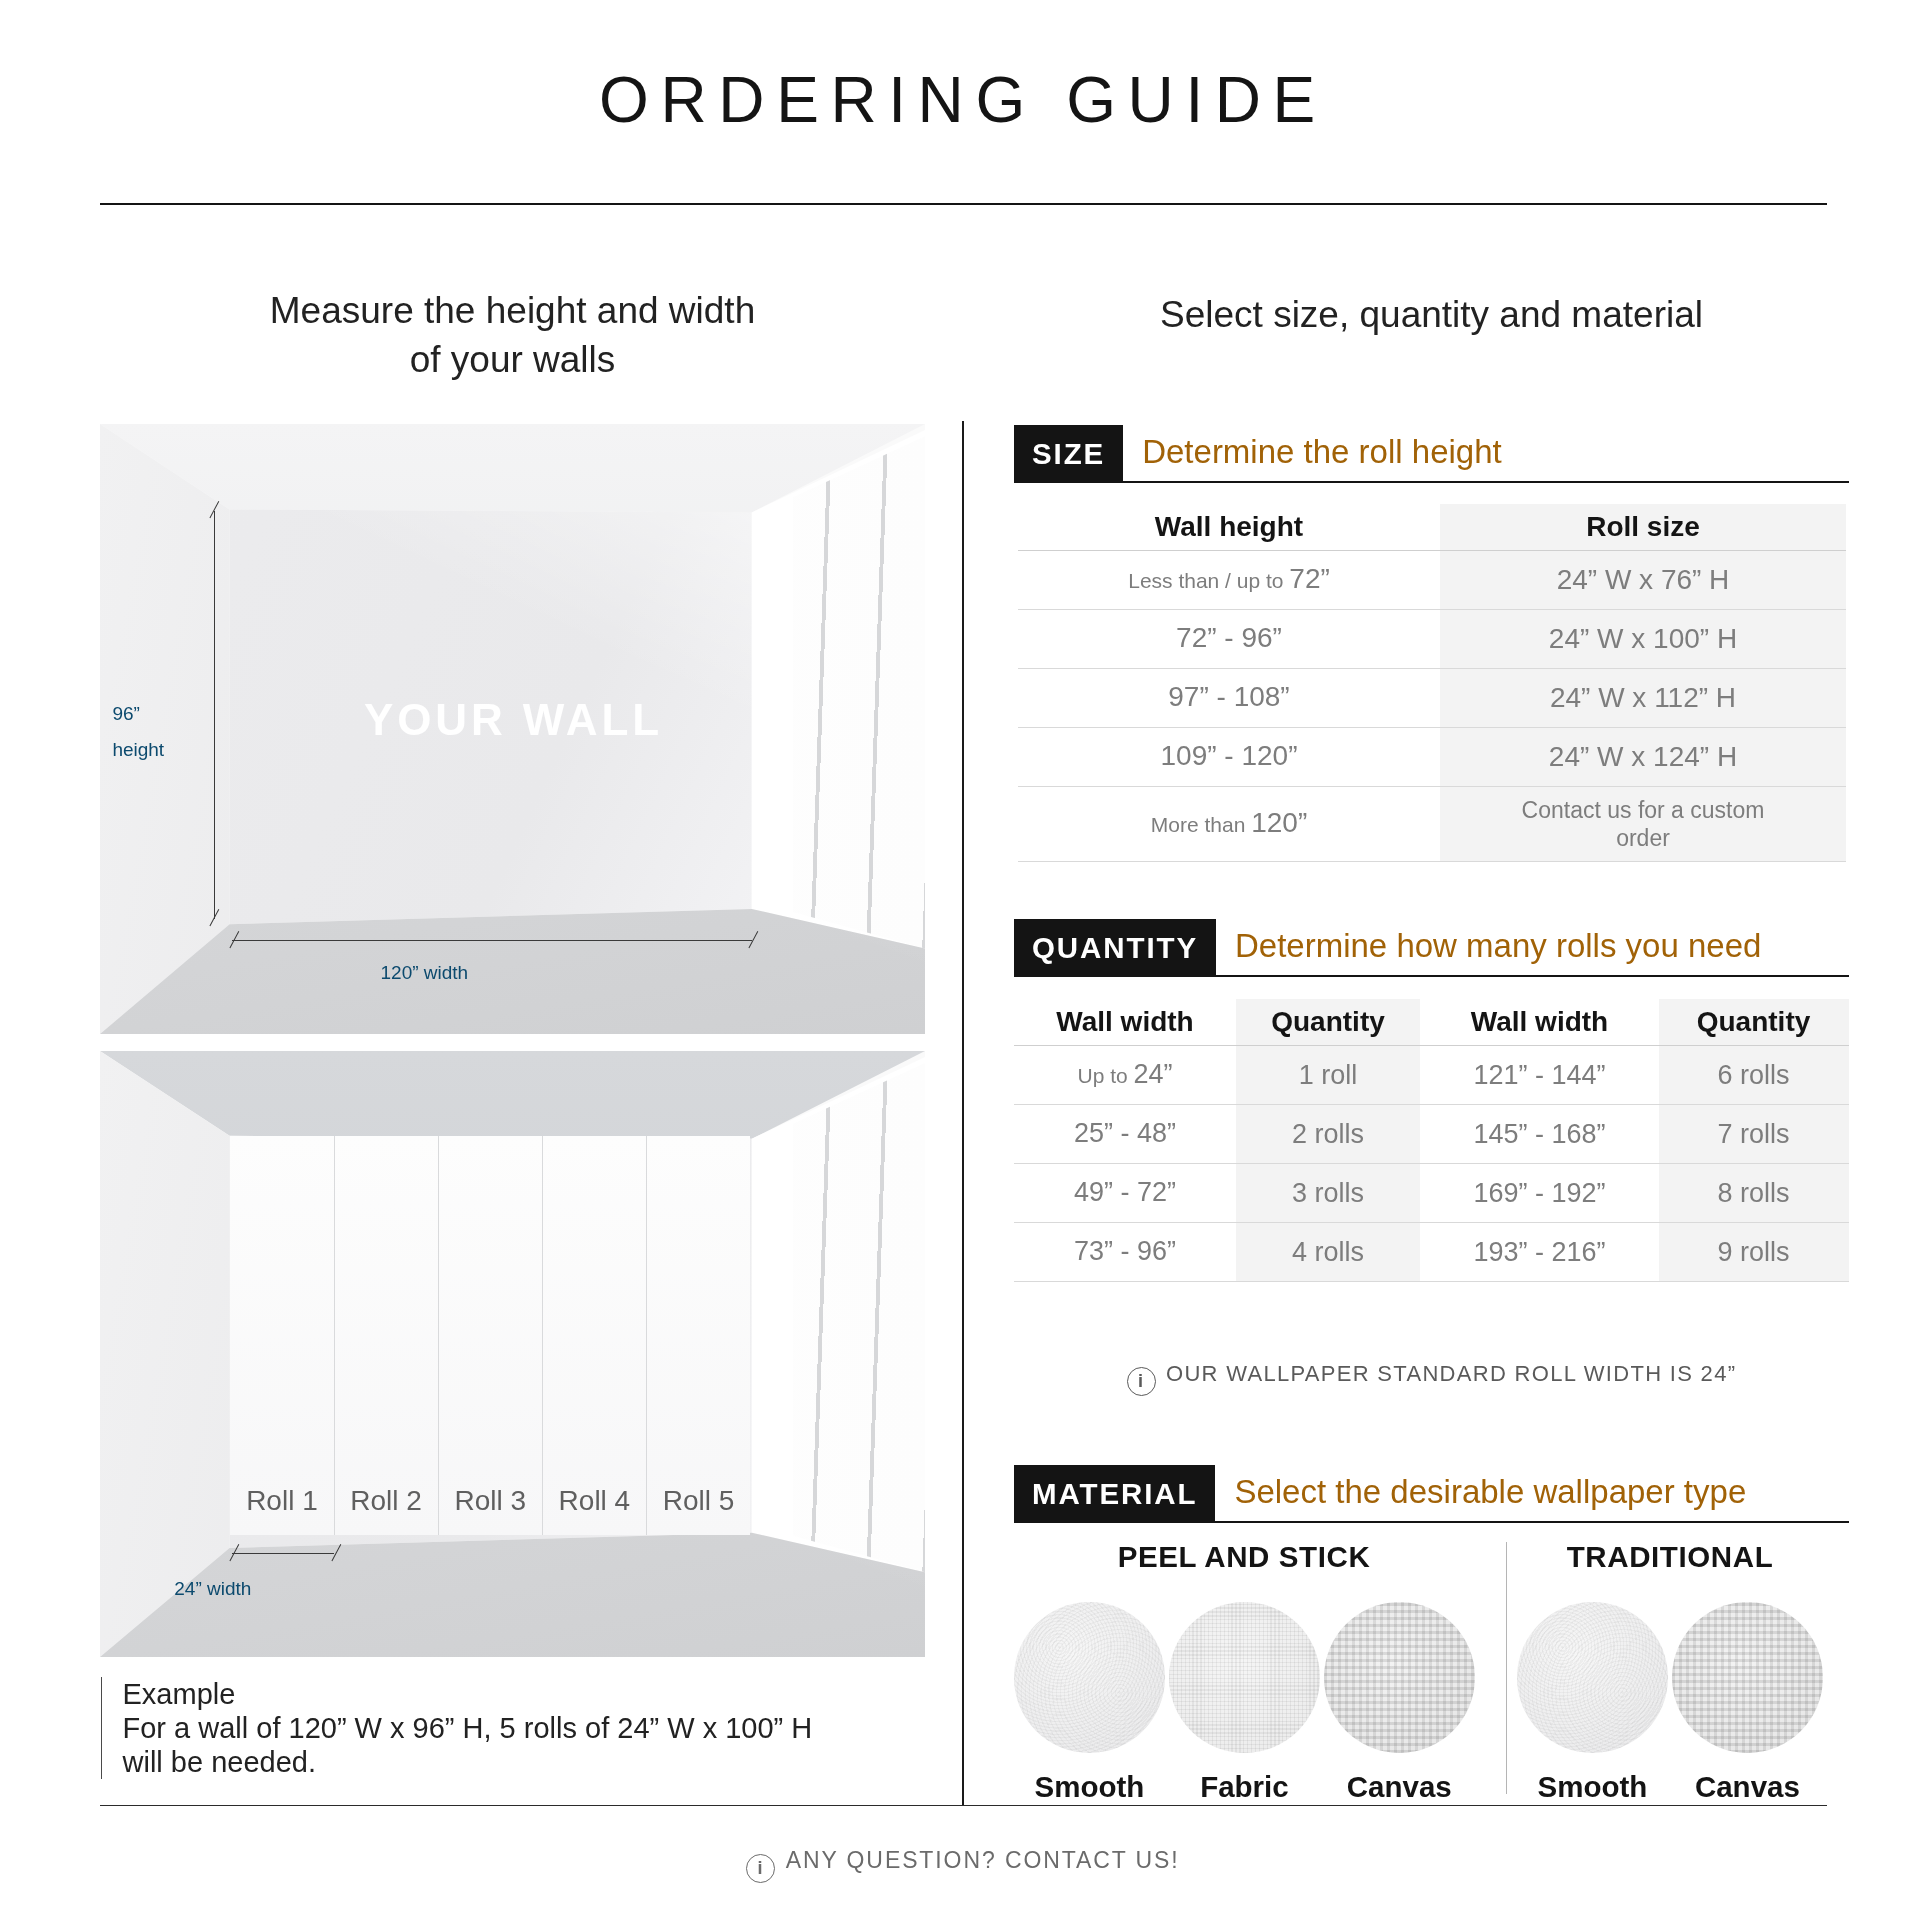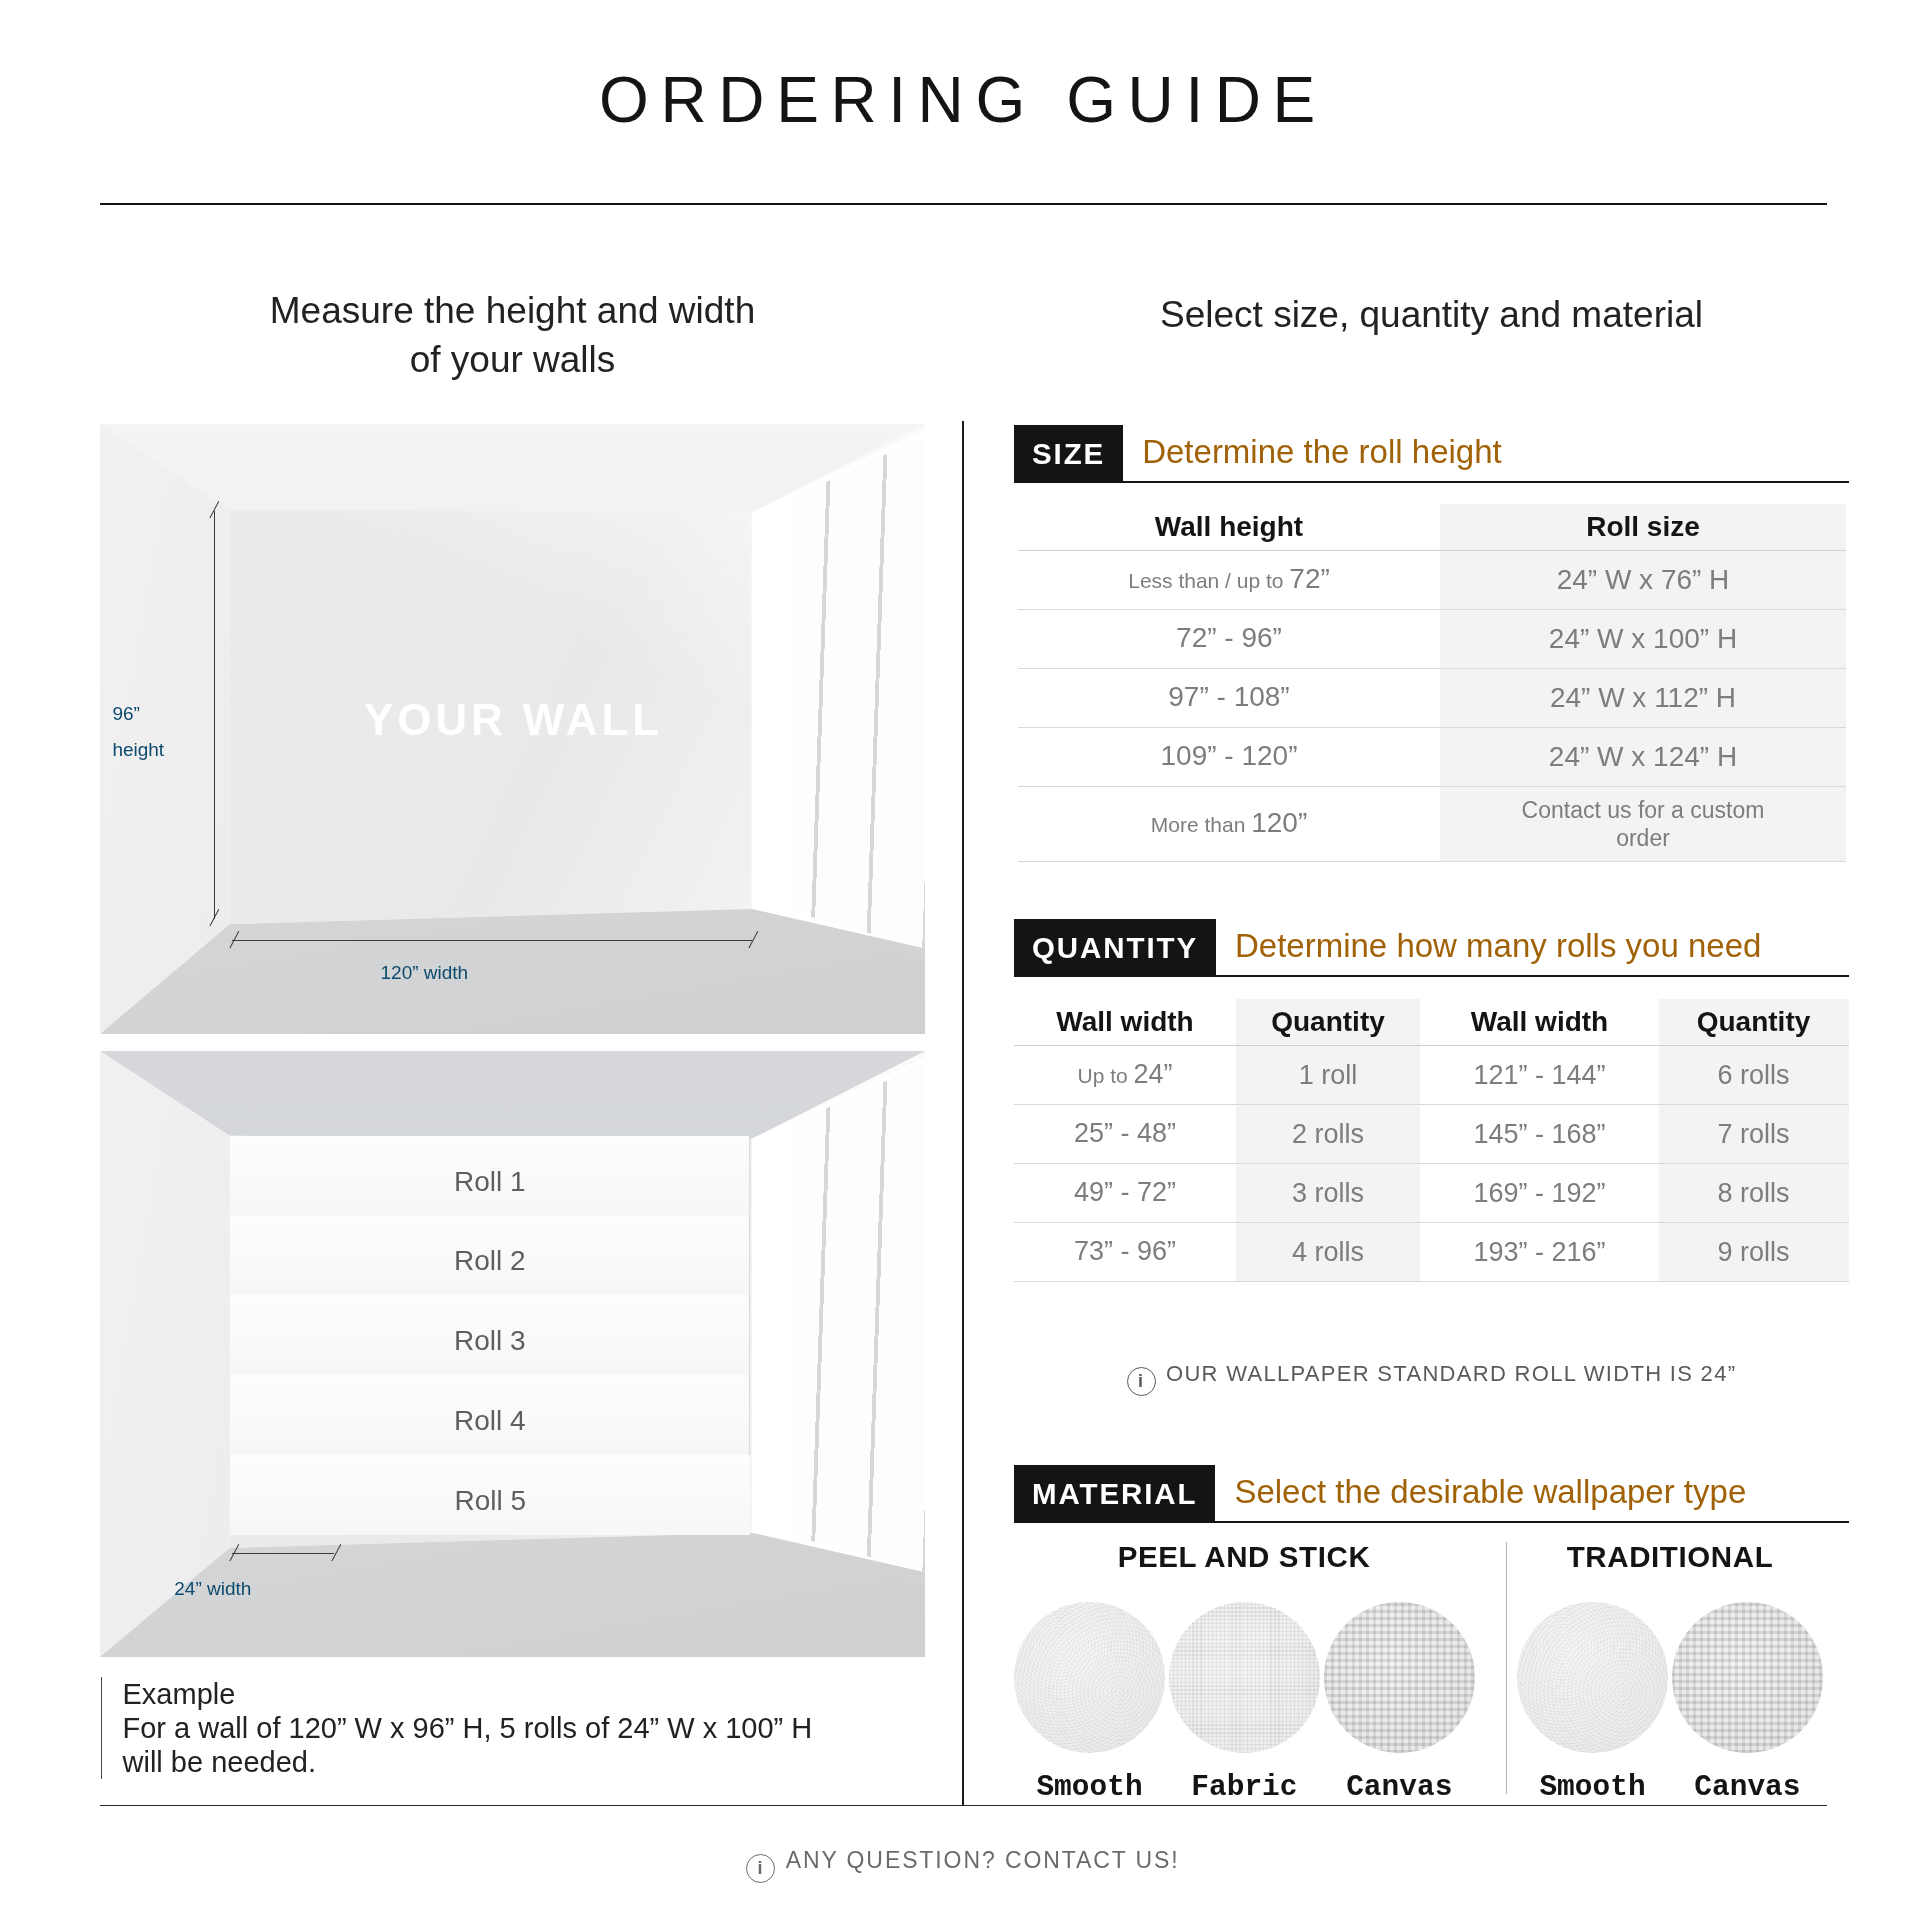--- a/index.html
+++ b/index.html
@@ -43,21 +43,21 @@
   .floor-glow{clip-path:polygon(79% 79.5%,100% 86%,100% 100%,55% 100%);
     background:linear-gradient(200deg,rgba(255,255,255,.75),rgba(255,255,255,0) 60%);}
 
   .room-label{position:absolute;color:#0c4a6e;font-size:19px;line-height:36px;}
   .your-wall{position:absolute;color:rgba(255,255,255,.96);font-weight:bold;
     font-size:44px;letter-spacing:3.9px;white-space:nowrap;}
   .measure-line-v{position:absolute;width:1.3px;background:#3a3a3a;}
   .measure-line-h{position:absolute;height:1.3px;background:#3a3a3a;}
   .tick{position:absolute;width:19px;height:1.3px;background:#3a3a3a;transform:rotate(-62deg);}
 
-  .panels{position:absolute;left:15.8%;top:14%;width:63%;height:65.8%;display:flex;flex-direction:column;}
+  .panels{position:absolute;left:15.8%;top:14%;width:63%;height:65.8%;display:flex;}
   .panel{flex:1;position:relative;background:linear-gradient(180deg,#fdfdfd 0%,#f7f7f8 100%);
     border-right:1.3px solid #d9dadc;}
   .panel:last-child{border-right:none;}
   .panel .roll-label{position:absolute;left:0;right:0;bottom:18px;text-align:center;
     color:#5f5f5f;font-size:28px;}
 
   
   .example{left:101px;top:1677px;width:835px;border-left:1.9px solid #4a4a4a;
     padding-left:20.5px;font-size:29px;line-height:34px;color:#222;}
 
@@ -101,21 +101,21 @@
     font-size:22px;letter-spacing:1.3px;}
   .info-circle{display:inline-flex;align-items:center;justify-content:center;
     width:27px;height:27px;border:1.9px solid #5a5a5a;border-radius:50%;
     font-size:18px;font-weight:bold;vertical-align:-6.4px;margin-right:10.3px;color:#5a5a5a;}
 
   
   .mat-group{position:absolute;top:1540px;}
   #mat-group-1{left:1014px;width:460px;}
   #mat-group-2{left:1517px;width:306px;}
   .mat-title{text-align:center;font-size:29.5px;font-weight:bold;color:#141414;letter-spacing:0.6px;}
-  .swatches{display:flex;gap:3.9px;margin-top:28px;font-family:Liberation Mono, monospace;}
+  .swatches{display:flex;gap:3.9px;margin-top:28px;}
   .swatch-wrap{width:151px;text-align:center;}
   .swatch{width:151px;height:151px;border-radius:50%;}
   .tex-smooth{background:
       repeating-radial-gradient(circle at 30% 30%,rgba(0,0,0,0.035) 0 1.3px,rgba(255,255,255,0) 1.3px 3.2px),
       repeating-radial-gradient(circle at 70% 60%,rgba(0,0,0,0.03) 0 1.3px,rgba(255,255,255,0) 1.3px 3.9px),
       radial-gradient(circle at 40% 35%,#f6f6f6,#ebebec 75%);}
   .tex-fabric{background:
       repeating-linear-gradient(0deg,rgba(0,0,0,0.055) 0 1.3px,rgba(255,255,255,0) 1.3px 3.9px),
       repeating-linear-gradient(90deg,rgba(0,0,0,0.055) 0 1.3px,rgba(255,255,255,0) 1.3px 3.9px),
       radial-gradient(circle at 45% 40%,#f5f5f5,#ececec 80%);}

